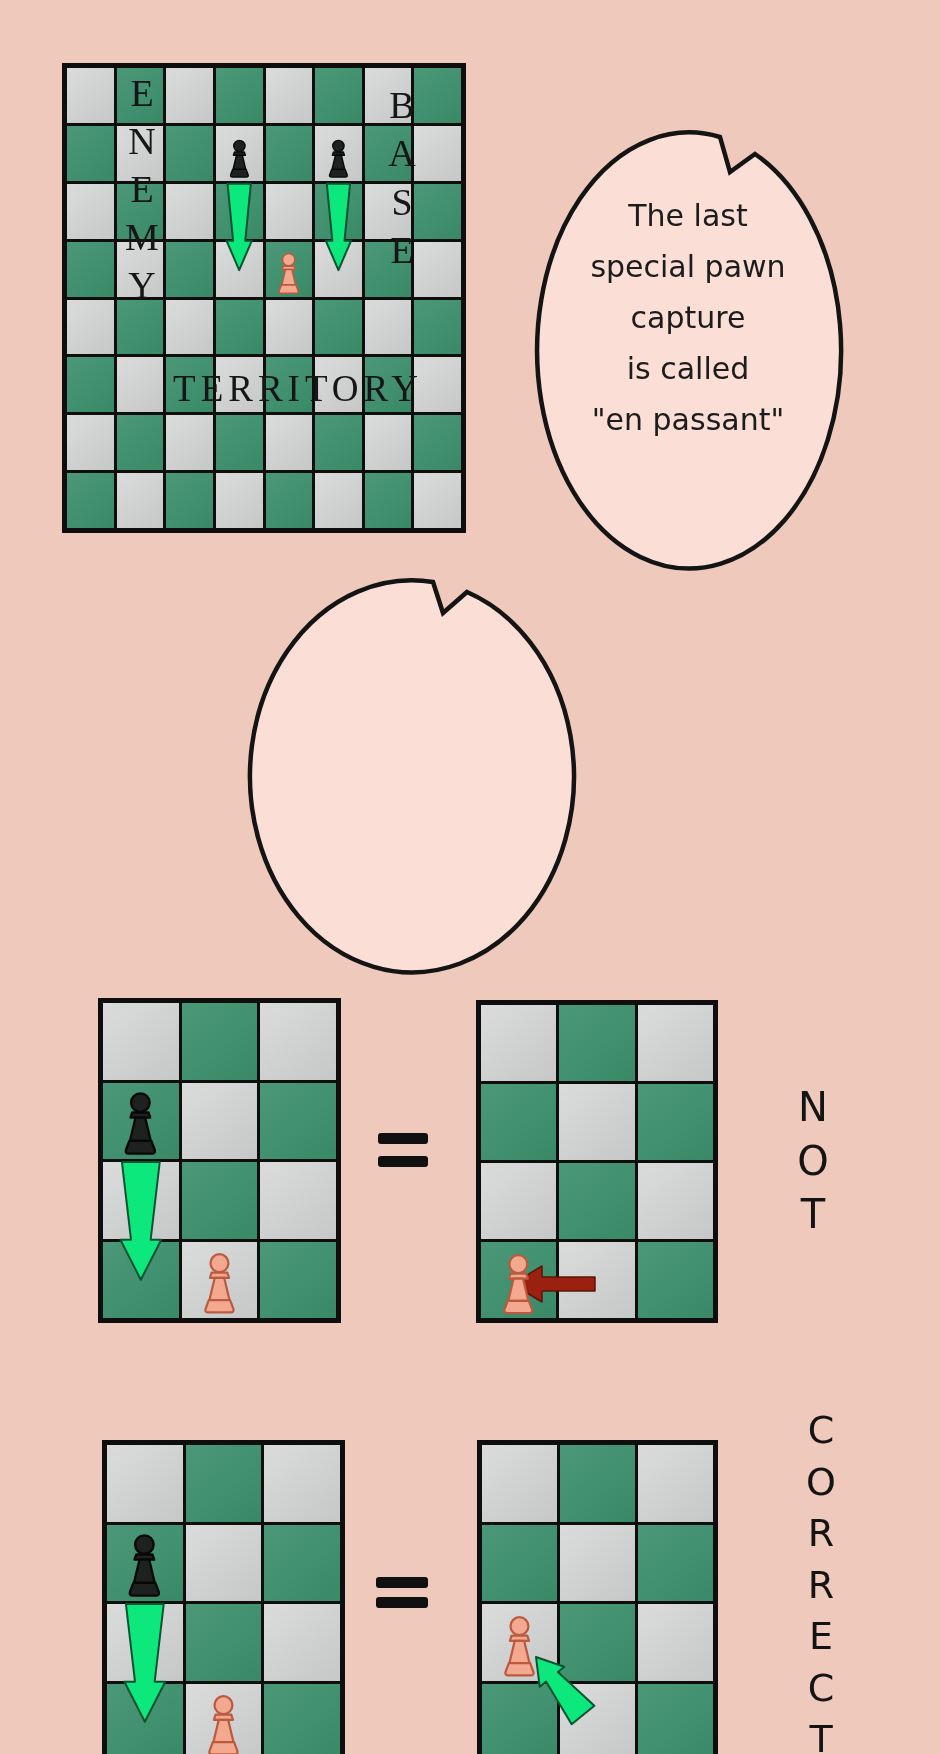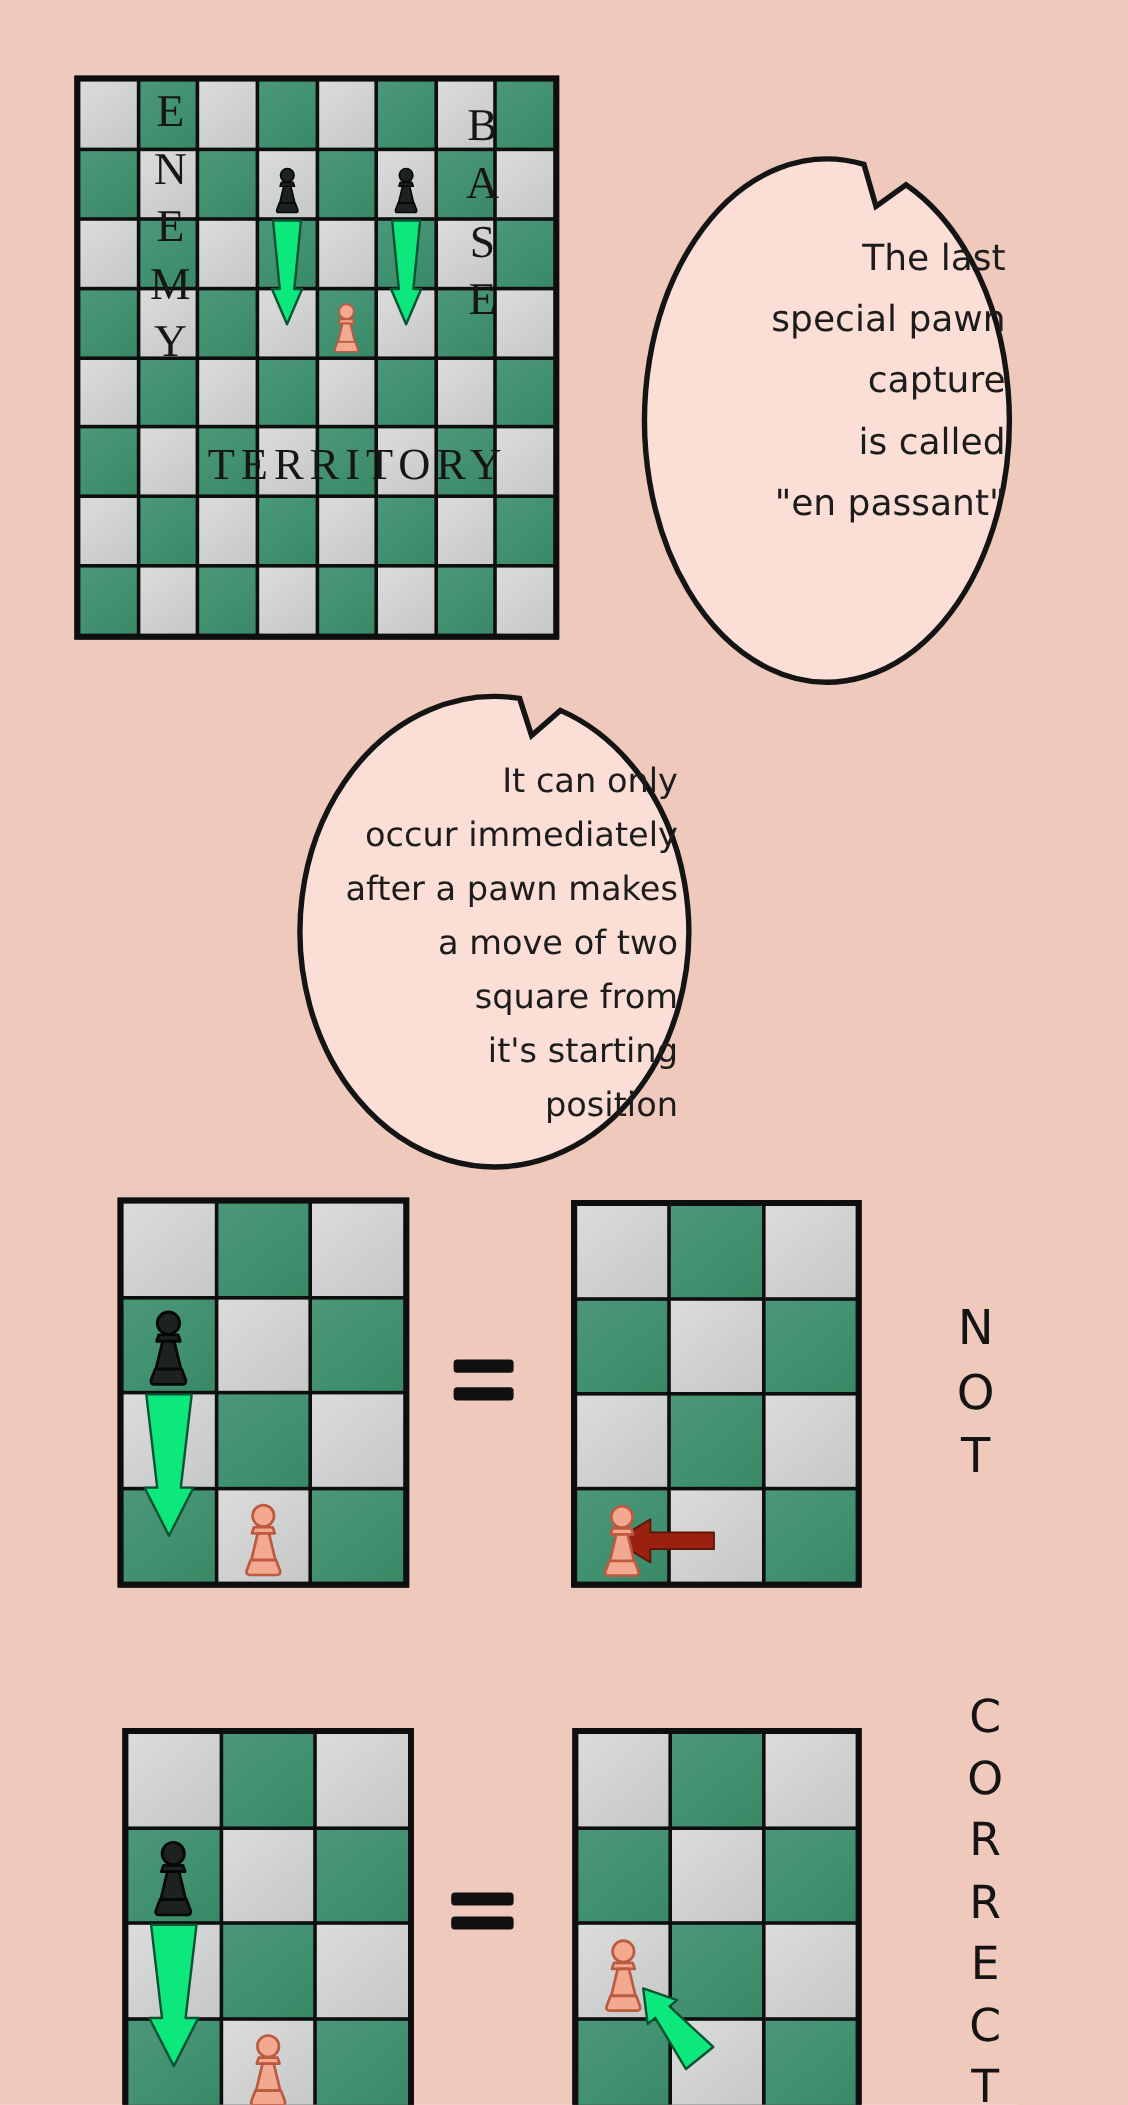--- a/index.html
+++ b/index.html
@@ -7,21 +7,21 @@
         font-family:"DejaVu Sans",sans-serif}
   .fx-layer{position:absolute;left:0;top:0;width:940px;height:1754px;pointer-events:none}
   .board{position:absolute;display:grid;gap:3px;background:#0e0e0e;border:5px solid #0e0e0e;
          box-sizing:border-box}
   .sq{min-width:0;min-height:0}
   .sq.light{background:linear-gradient(140deg,#dbdbdb 0%,#cfd1d1 55%,#c6c8c8 100%)}
   .sq.green{background:linear-gradient(140deg,#4b9879 0%,#41906f 55%,#398866 100%)}
   .board-letter{position:absolute;transform:translate(-50%,-50%);
         font-family:"Liberation Serif","DejaVu Serif",serif;color:#161616;line-height:1}
   .territory{letter-spacing:5px;white-space:nowrap}
-  .bubble-text{position:absolute;text-align:right;white-space:pre-line;color:#1c1c1c}
+  .bubble-text{position:absolute;text-align:center;white-space:pre-line;color:#1c1c1c}
   .bubble1-text{left:538px;top:190px;width:300px;font-size:30px;line-height:51px}
   .bubble2-text{left:225px;top:628px;width:340px;font-size:28px;line-height:45px}
   .side-letter{position:absolute;transform:translate(-50%,-50%);color:#141414;line-height:1}
   .eq-bar{position:absolute;background:#101010;border-radius:3px}
   .piece{position:absolute;pointer-events:none}
   .overlay{position:absolute;left:0;top:0;pointer-events:none}
 </style>
 </head>
 <body>
 
@@ -30,27 +30,20 @@
   <svg class="fx-layer" width="940" height="1754" viewBox="0 0 940 1754">
     <path d="M 720 137 L 730 172 L 755 154 A 152 218 0 1 1 720 137 Z" fill="#fbdfd6" stroke="#141414" stroke-width="4.5"></path>
     <path d="M 433 582 L 443 613 L 467 592 A 162 196 0 1 1 433 582 Z" fill="#fbdfd6" stroke="#141414" stroke-width="4.5"></path>
   </svg>
 
   <div class="bubble-text bubble1-text">The last
 special pawn
 capture
 is called
 "en passant"</div>
-  <div class="bubble-text bubble2-text">It can only
-occur immediately
-after a pawn makes
-a move of two
-square from
-it's starting
-position</div>
 
   <div id="dynamic-root">
       <div class="board" style="left: 62px; top: 63px; width: 404px; height: 470px; grid-template-columns: repeat(8, 1fr); grid-template-rows: repeat(8, 1fr);">
         <div class="sq light"></div>
         <div class="sq green"></div>
         <div class="sq light"></div>
         <div class="sq green"></div>
         <div class="sq light"></div>
         <div class="sq green"></div>
         <div class="sq light"></div>

